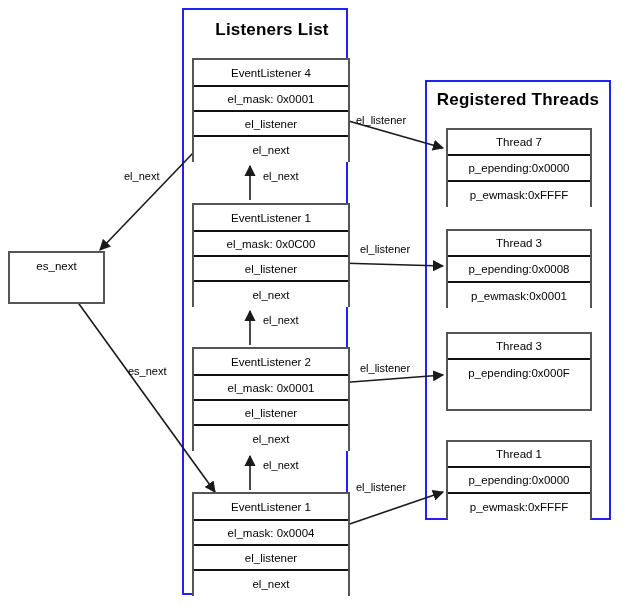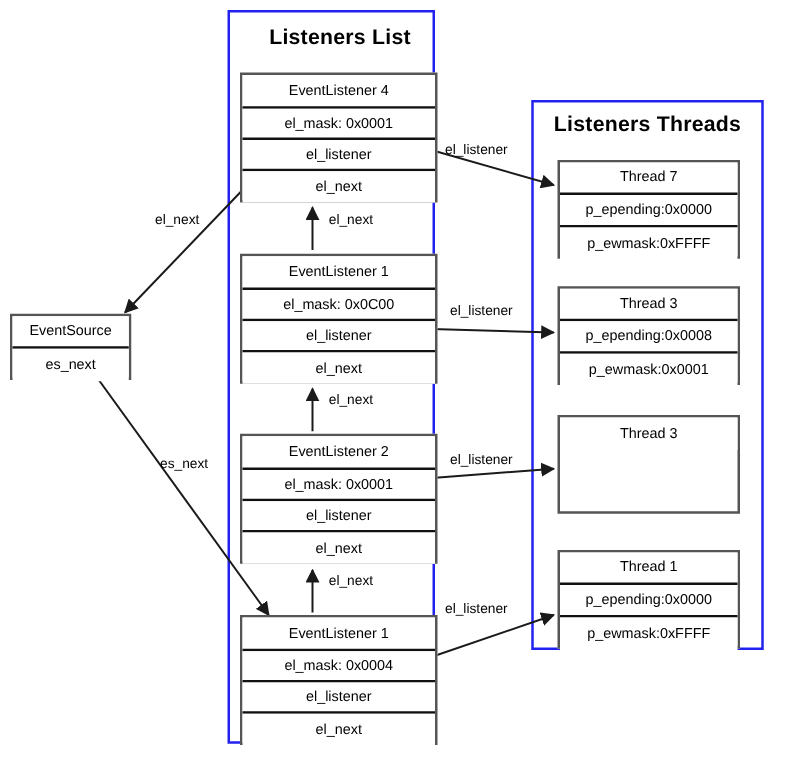--- a/index.html
+++ b/index.html
@@ -40,21 +40,21 @@
 </style>
 </head>
 <body>
 
 <div id="root">
 
   <div class="panel" style="left:182px;top:8px;width:166px;height:587px;"></div>
   <div class="panel-title" style="left:182px;top:20px;width:180px;">Listeners List</div>
 
   <div class="panel" style="left:425px;top:80px;width:186px;height:440px;"></div>
-  <div class="panel-title" style="left:425px;top:90px;width:186px;">Listeners Threads</div>
+  <div class="panel-title" style="left:425px;top:90px;width:186px;">Registered Threads</div>
 
   <svg id="edges" viewBox="0 0 631 615" xmlns="http://www.w3.org/2000/svg">
     <defs>
       <marker id="arrow" viewBox="0 0 10 10" refX="9" refY="5" markerWidth="7" markerHeight="7" orient="auto-start-reverse">
         <path d="M 0 0 L 10 5 L 0 10 z" fill="#1a1a1a"></path>
       </marker>
     </defs>
 
     <line class="edge" x1="194" y1="152" x2="100" y2="250" marker-end="url(#arrow)"></line>
 
@@ -78,21 +78,20 @@
   <div class="edge-label" style="left:263px;top:170px;">el_next</div>
   <div class="edge-label" style="left:263px;top:314px;">el_next</div>
   <div class="edge-label" style="left:263px;top:459px;">el_next</div>
 
   <div class="edge-label" style="left:356px;top:114px;">el_listener</div>
   <div class="edge-label" style="left:360px;top:243px;">el_listener</div>
   <div class="edge-label" style="left:360px;top:362px;">el_listener</div>
   <div class="edge-label" style="left:356px;top:481px;">el_listener</div>
 
   <div class="node evsource" style="left:8px;top:251px;">
-    <div class="row">EventSource</div>
     <div class="row">es_next</div>
   </div>
 
   <div class="node listener" style="left:192px;top:58px;">
     <div class="row">EventListener 4</div>
     <div class="row">el_mask: 0x0001</div>
     <div class="row">el_listener</div>
     <div class="row">el_next</div>
   </div>
 
@@ -124,20 +123,21 @@
   </div>
 
   <div class="node thread" style="left:446px;top:229px;">
     <div class="row">Thread 3</div>
     <div class="row">p_epending:0x0008</div>
     <div class="row">p_ewmask:0x0001</div>
   </div>
 
   <div class="node thread" style="left:446px;top:332px;">
     <div class="row">Thread 3</div>
+    <div class="row">p_epending:0x000F</div>
   </div>
 
   <div class="node thread" style="left:446px;top:440px;">
     <div class="row">Thread 1</div>
     <div class="row">p_epending:0x0000</div>
     <div class="row">p_ewmask:0xFFFF</div>
   </div>
 
 </div>
 

